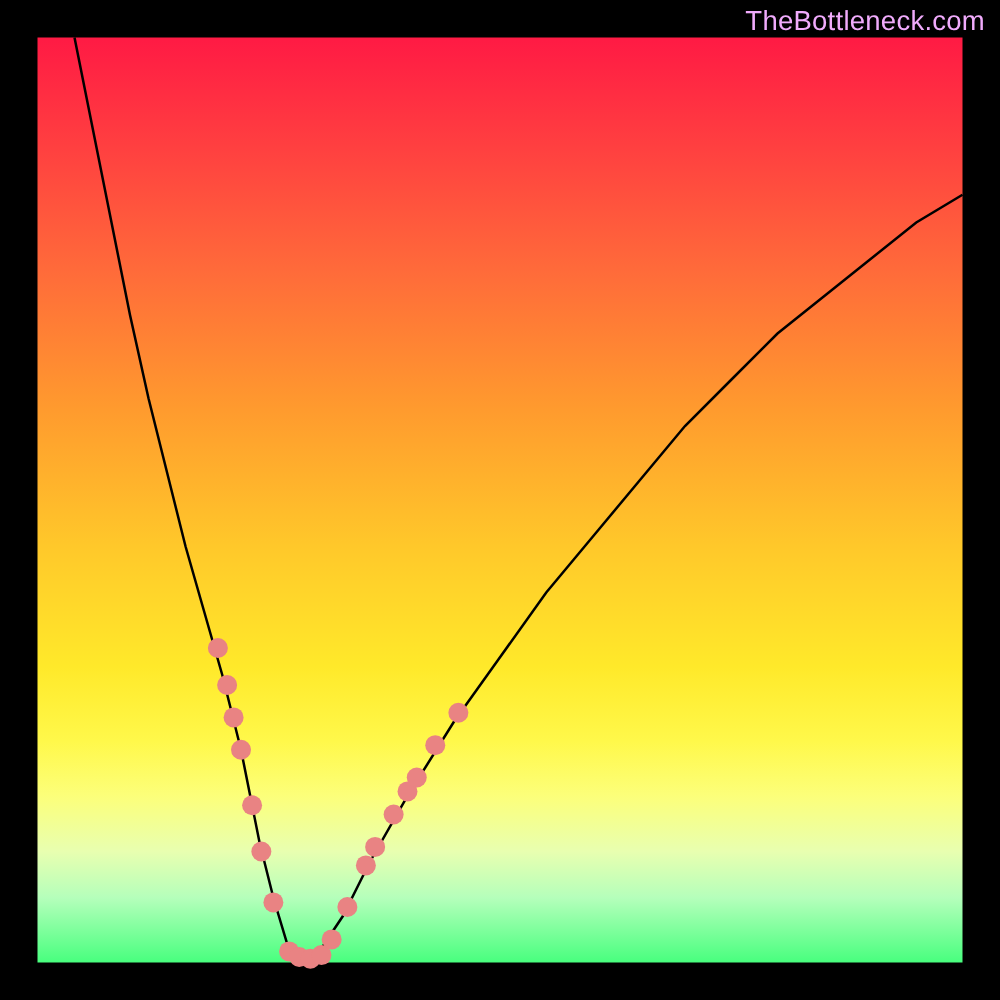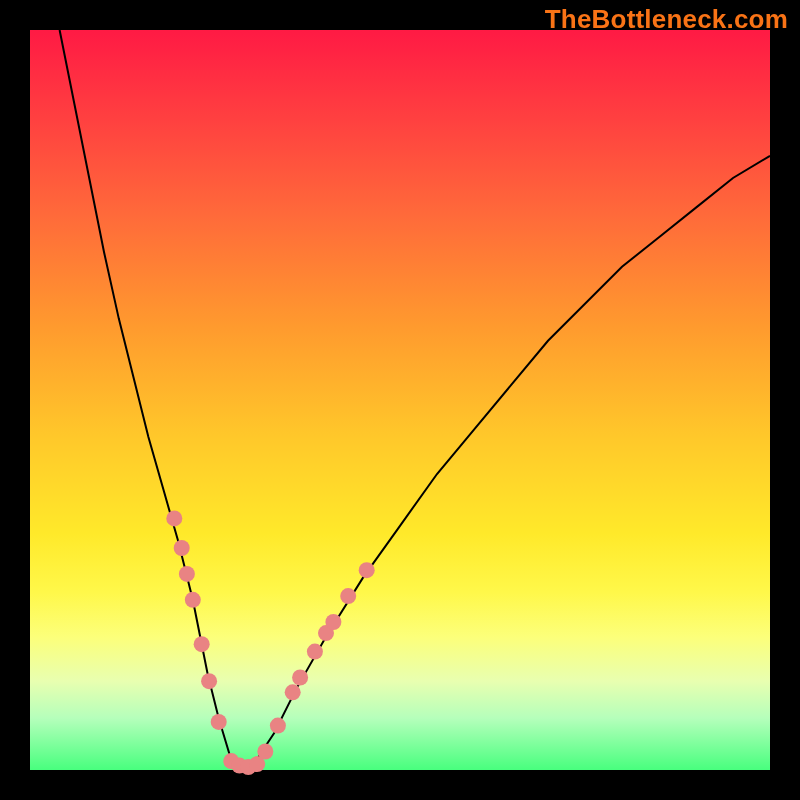--- a/index.html
+++ b/index.html
@@ -27,24 +27,24 @@
       #fff84a 76%,
       #fcff7a 82%,
       #e8ffb0 88%,
       #b5ffbb 93%,
       #48ff7e 100%);
   }
   .watermark {
     position: absolute;
     top: 4px;
     right: 12px;
-    color: #f97316;
-    font-size: 26px;
+    color: #f0abfc;
+    font-size: 22px;
     letter-spacing: 0.2px;
-    font-weight: 700;
+    font-weight: 400;
     z-index: 5;
     user-select: none;
   }
   svg.plot {
     position: absolute;
     left: 0;
     top: 0;
     width: 740px;
     height: 740px;
     overflow: visible;

